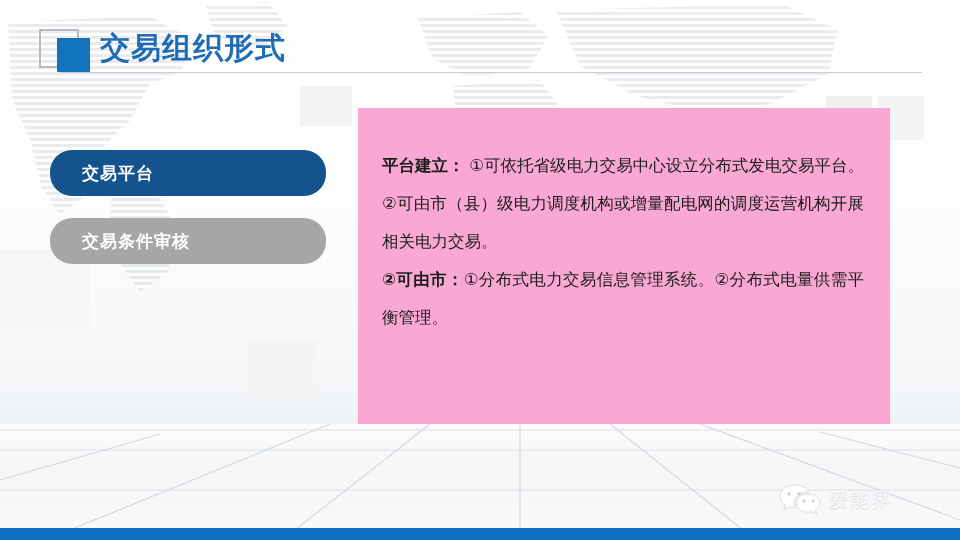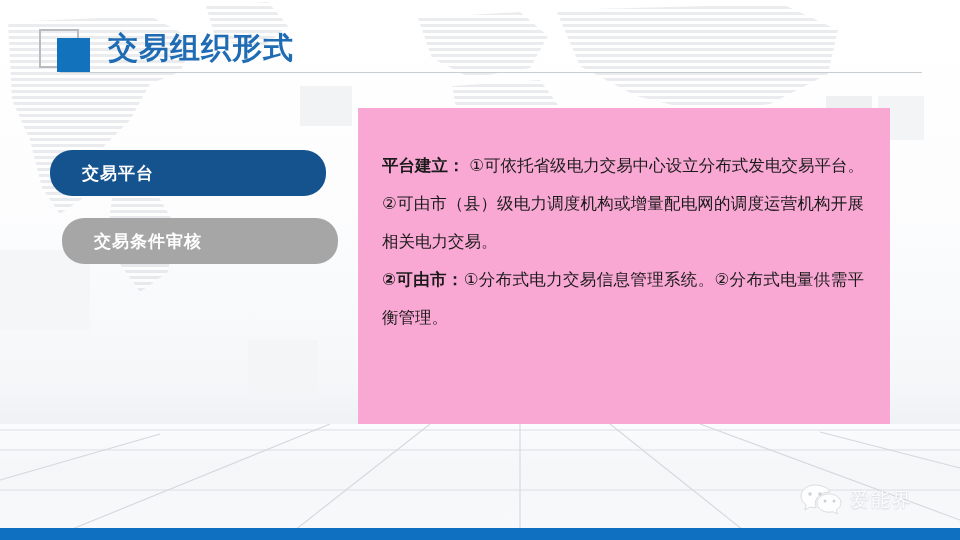--- a/index.html
+++ b/index.html
@@ -71,21 +71,20 @@
   }
   .page-title {
     position: absolute;
     left: 100px; top: 27px;
     font-size: 30px;
     font-weight: bold;
     color: #1f6cb5;
     letter-spacing: 1px;
     line-height: 42px;
     white-space: nowrap;
-    margin-left: 8px;
   }
   .title-rule {
     position: absolute;
     left: 60px; top: 72px;
     width: 862px; height: 1px;
     background: #c9ced3;
   }
 
   
   .nav {
@@ -102,21 +101,21 @@
     padding-left: 32px;
     font-size: 17px;
     font-weight: bold;
     letter-spacing: 1px;
     color: #ffffff;
     margin-bottom: 22px;
     user-select: none;
     border-radius: 22px;
   }
   .nav-item.active { background: #15538f; }
-  .nav-item.inactive { background: #a6a6a6; margin-left: 12px; }
+  .nav-item.inactive { background: #a6a6a6; }
 
   
   .panel {
     position: absolute;
     left: 358px; top: 108px;
     width: 532px; height: 316px;
     background: #f9a8d4;
     box-sizing: border-box;
     padding: 38px 26px 0 24px;
   }
@@ -124,21 +123,21 @@
     font-size: 16.5px;
     line-height: 38px;
     color: #1a1a1a;
     text-align: justify;
   }
   .panel-body b { font-weight: bold; }
 
   
   .watermark {
     position: absolute;
-    left: 800px; top: 482px;
+    left: 779px; top: 482px;
     display: flex;
     align-items: center;
     gap: 8px;
     opacity: 0.95;
   }
   .wm-text {
     font-size: 19px;
     color: #ffffff;
     text-shadow: 0 0 1px #d2d6da, 0 1px 2px #cdd1d6;
     letter-spacing: 2px;

